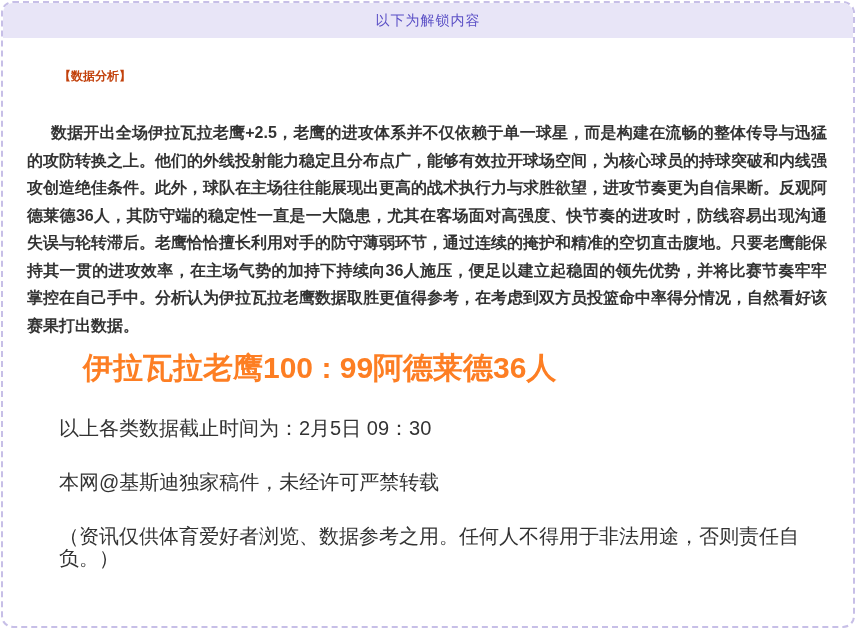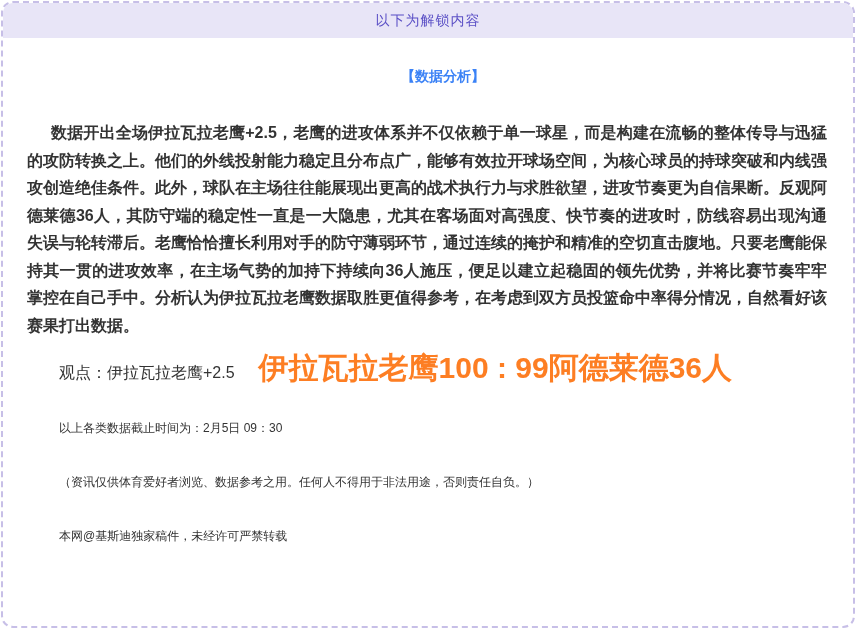--- a/index.html
+++ b/index.html
@@ -28,26 +28,25 @@
     font-size: 14px;
     color: #5b50c6;
     letter-spacing: 1px;
   }
   .content {
     padding: 26px 26px 0 24px;
     color: #333333;
     font-size: 16px;
   }
   .title {
-    font-size: 14px;
+    font-size: 12px;
     font-weight: bold;
-    color: #3b82f6;
+    color: #c2410c;
     text-indent: 32px;
     line-height: 25px;
-    text-align: center;
   }
   .analysis {
     margin-top: 30px;
     line-height: 27.5px;
     text-align: justify;
     text-indent: 24px;
     color: #333333;
     font-weight: bold;
   }
   .viewpoint-row {
@@ -65,36 +64,35 @@
   .score {
     margin-left: 24px;
     font-size: 30px;
     font-weight: bold;
     line-height: 34px;
     color: #fd7e23;
   }
   .meta {
     margin-top: 32px;
     padding-left: 32px;
-    font-size: 12px;
+    font-size: 20px;
     line-height: 22px;
     color: #333333;
   }
 </style>
 </head>
 <body>
 
 <div class="card">
   <div class="banner">
     <span>以下为解锁内容</span>
   </div>
   <div class="content">
     <h2 class="title">【数据分析】</h2>
     <p class="analysis">数据开出全场伊拉瓦拉老鹰+2.5，老鹰的进攻体系并不仅依赖于单一球星，而是构建在流畅的整体传导与迅猛的攻防转换之上。他们的外线投射能力稳定且分布点广，能够有效拉开球场空间，为核心球员的持球突破和内线强攻创造绝佳条件。此外，球队在主场往往能展现出更高的战术执行力与求胜欲望，进攻节奏更为自信果断。反观阿德莱德36人，其防守端的稳定性一直是一大隐患，尤其在客场面对高强度、快节奏的进攻时，防线容易出现沟通失误与轮转滞后。老鹰恰恰擅长利用对手的防守薄弱环节，通过连续的掩护和精准的空切直击腹地。只要老鹰能保持其一贯的进攻效率，在主场气势的加持下持续向36人施压，便足以建立起稳固的领先优势，并将比赛节奏牢牢掌控在自己手中。分析认为伊拉瓦拉老鹰数据取胜更值得参考，在考虑到双方员投篮命中率得分情况，自然看好该赛果打出数据。</p>
     <div class="viewpoint-row">
-      <span class="viewpoint">观点：伊拉瓦拉老鹰+2.5</span>
       <span class="score">伊拉瓦拉老鹰100 : 99阿德莱德36人</span>
     </div>
     <p class="meta">以上各类数据截止时间为：2月5日 09：30</p>
+    <p class="meta">本网@基斯迪独家稿件，未经许可严禁转载</p>
     <p class="meta">（资讯仅供体育爱好者浏览、数据参考之用。任何人不得用于非法用途，否则责任自负。）</p>
-    <p class="meta">本网@基斯迪独家稿件，未经许可严禁转载</p>
   </div>
 </div>
 
 </body></html>

